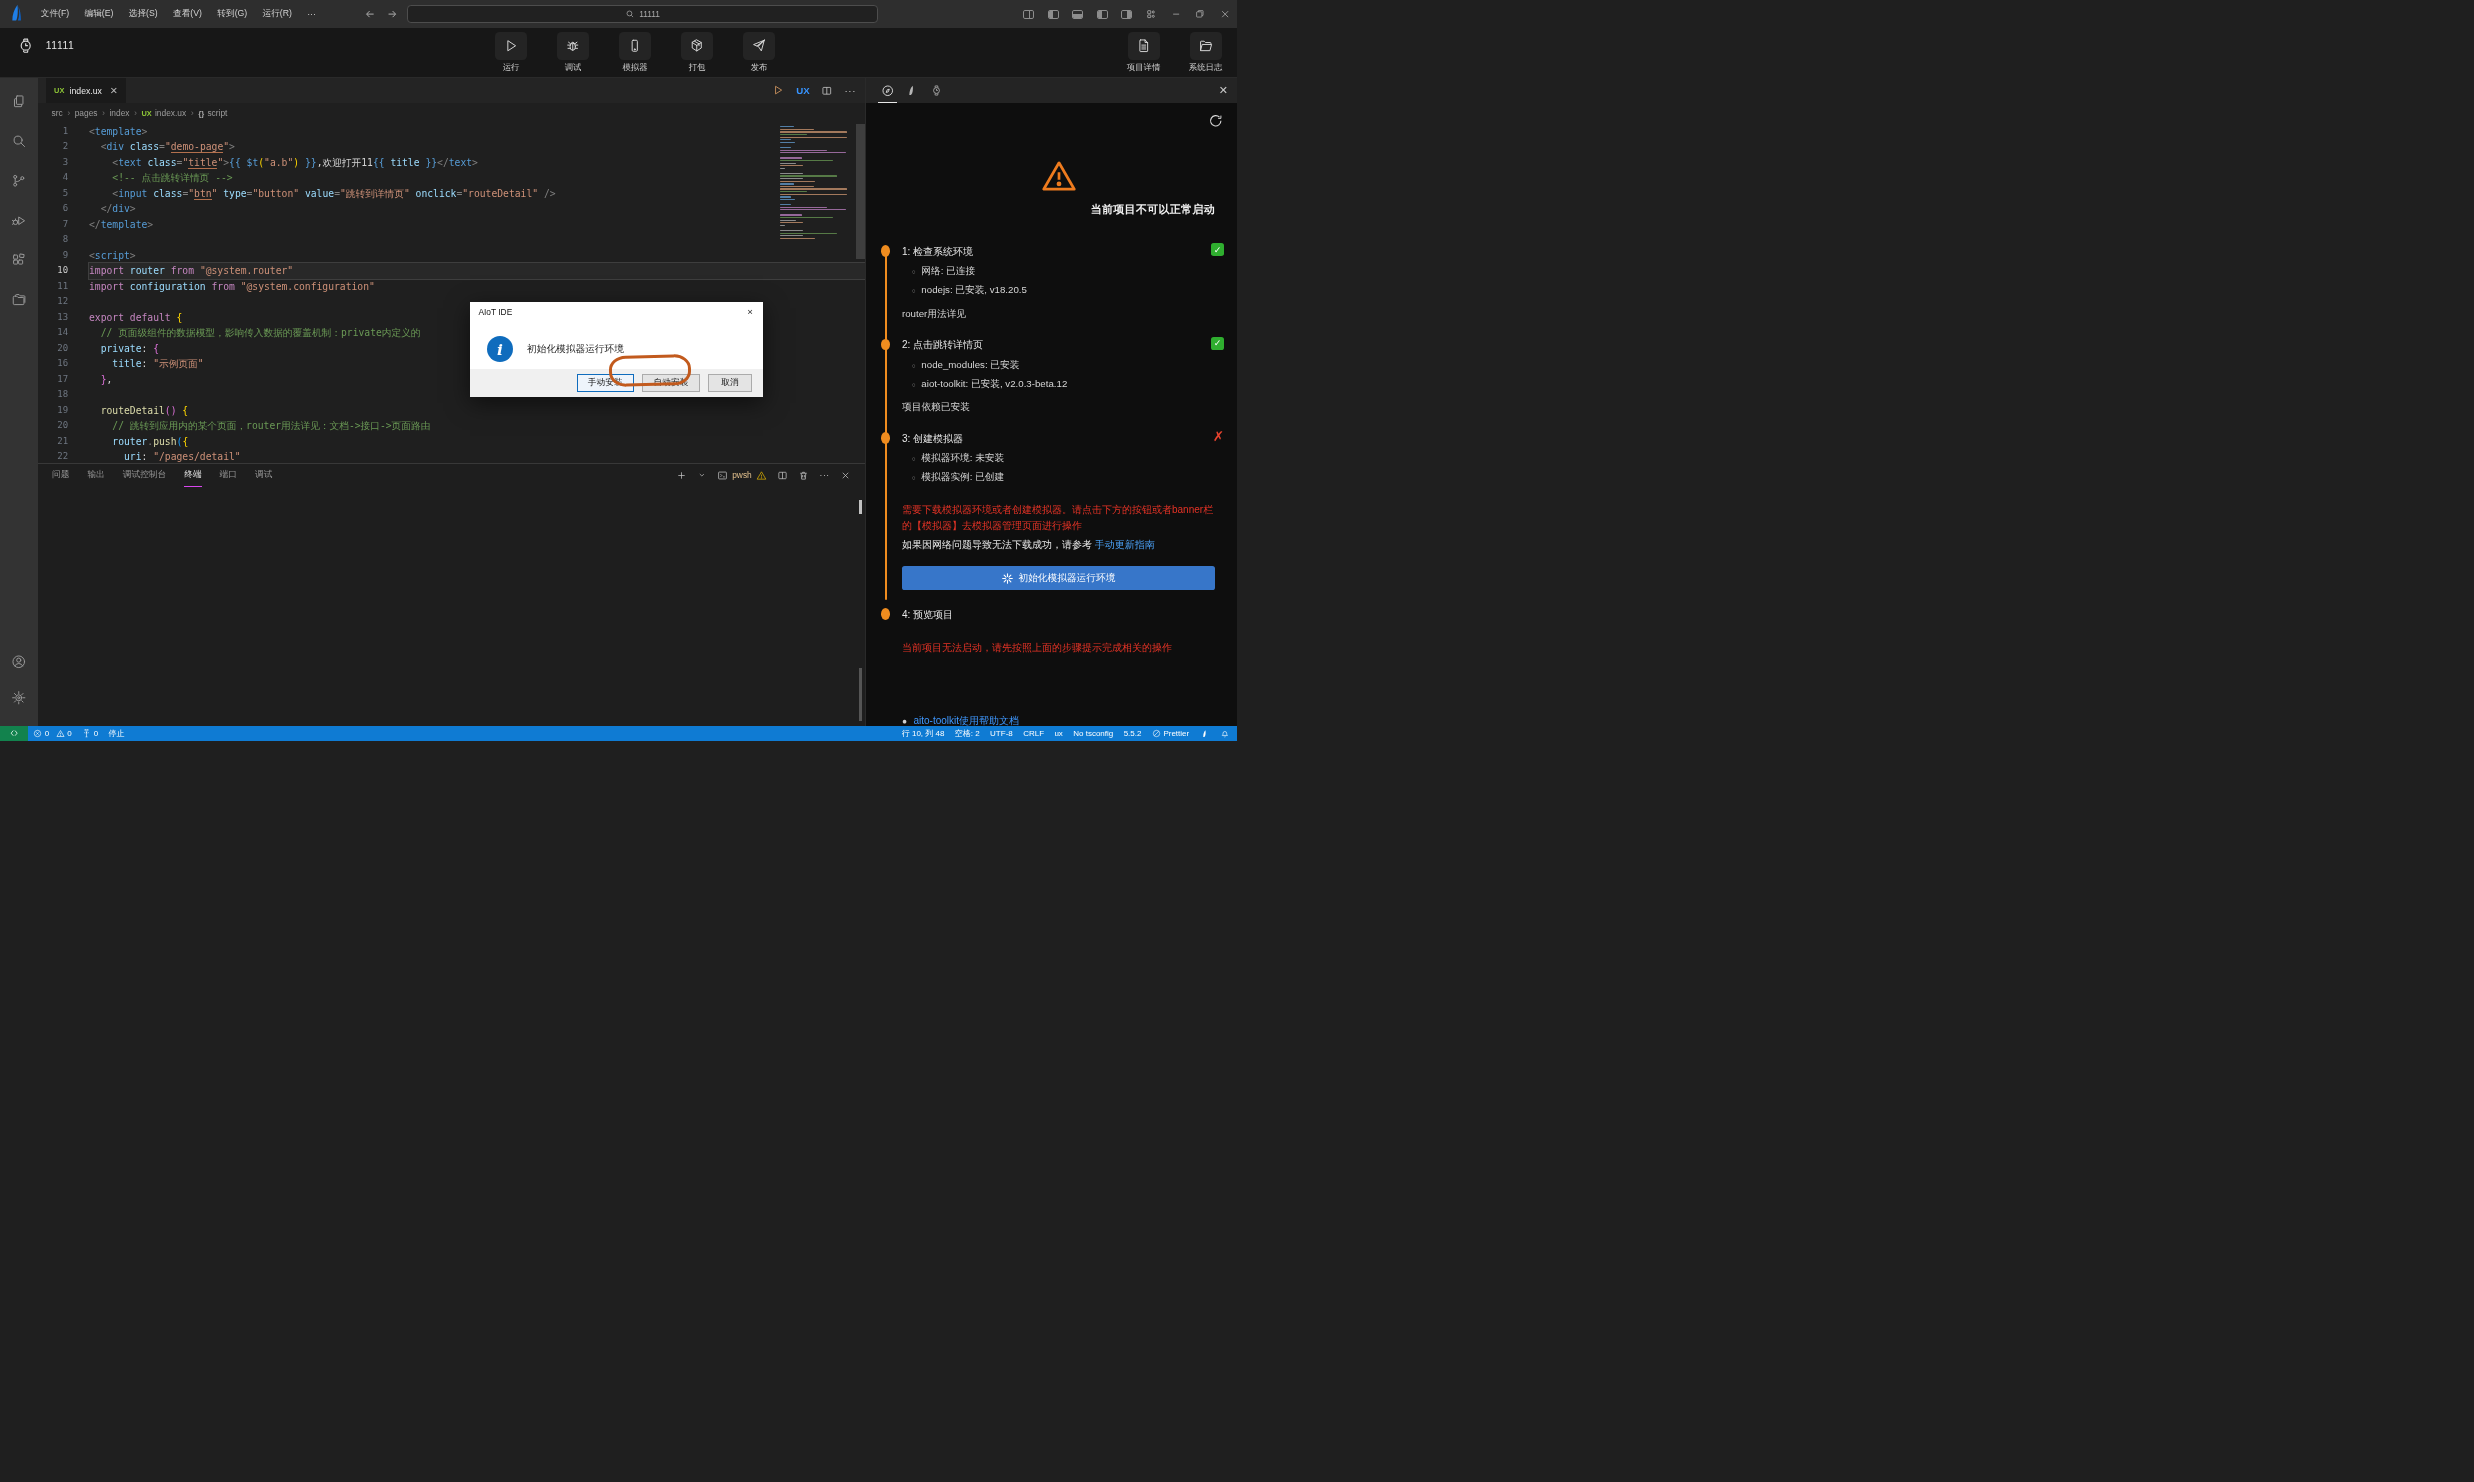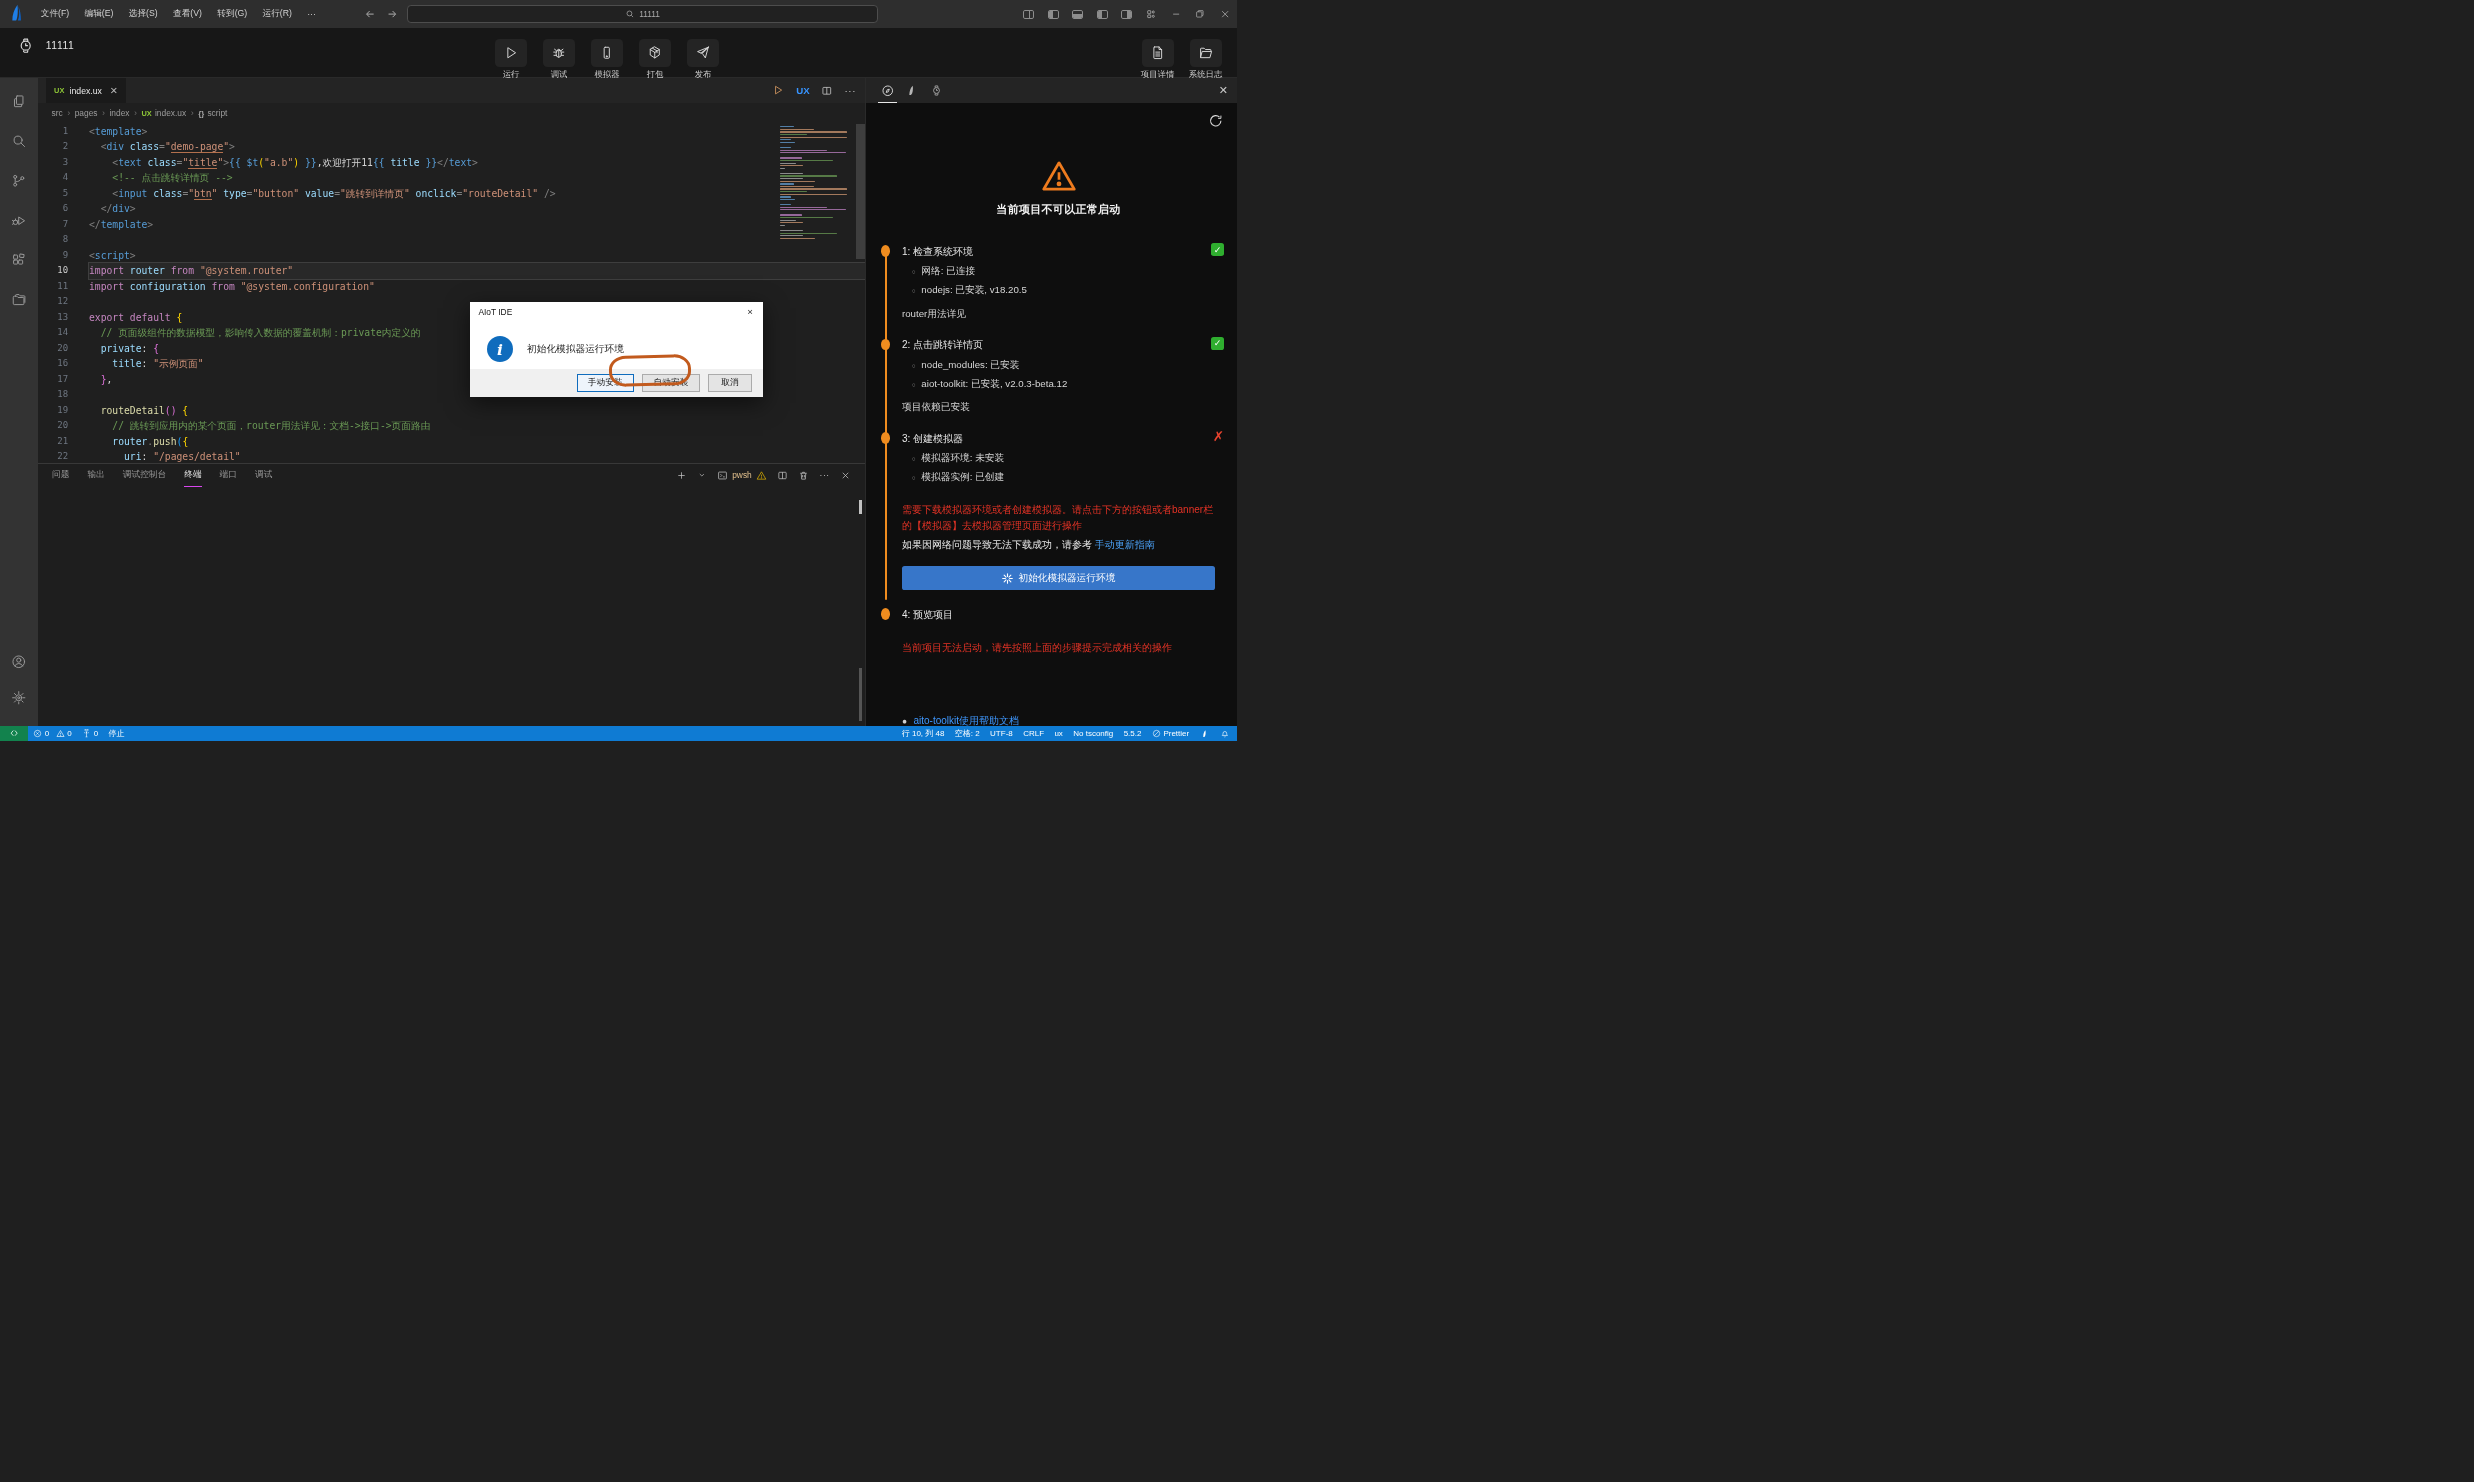--- a/index.html
+++ b/index.html
@@ -14,21 +14,21 @@
   .nav-arrows{position:absolute;left:364px;top:0;height:28px;display:flex;align-items:center;gap:10.3px;color:#c0c0c0}
   .searchbox{position:absolute;left:407px;top:4.5px;width:471px;height:18.7px;background:#212121;border:0.6px solid #4d4d4d;border-radius:3.9px;display:flex;align-items:center;justify-content:center;gap:4.5px;color:#ababab;font-size:8.4px}
   .win-controls{position:absolute;right:0;top:0;height:28px;display:flex;align-items:center}
   .wc{width:24.5px;height:28px;display:flex;align-items:center;justify-content:center;color:#c8c8c8}
   .lay{width:11px;height:9px;border:0.9px solid #8d8d8d;border-radius:1.9px;position:relative;overflow:hidden}
   .lay i{position:absolute;background:#8d8d8d}
   
   .banner{position:absolute;left:0;top:28px;width:1237px;height:50px;background:#171717;border-bottom:0.6px solid #2a2a2a}
   .proj{position:absolute;left:17.4px;top:9px;display:flex;align-items:center;gap:11px;color:#e6e6e6}
   .proj .pname{font-size:10.3px;letter-spacing:0.6px}
-  .tb-actions{position:absolute;left:495px;top:11px;display:flex;gap:16px}
+  .tb-actions{position:absolute;left:495px;top:4px;display:flex;gap:30px}
   .tb-actions.right{left:auto;right:15.5px}
   .tb-btn{display:flex;flex-direction:column;align-items:center;width:32px;cursor:pointer}
   .tb-ico{width:32px;height:28px;background:#242424;border-radius:4.5px;display:flex;align-items:center;justify-content:center;color:#d8d8d8}
   .tb-lab{margin-top:1.9px;font-size:8.4px;color:#cfcfcf;white-space:nowrap}
   
   .main{position:absolute;left:0;top:78px;width:1237px;height:648px;display:flex}
   .activitybar{width:38px;background:#333333;display:flex;flex-direction:column;align-items:center;padding:8.4px 0 6.4px;flex:0 0 auto}
   .act-ico{width:30px;height:30px;margin-bottom:9.7px;display:flex;align-items:center;justify-content:center;color:#9a9a9a;cursor:pointer}
   .act-spacer{flex:1}
   
@@ -74,21 +74,21 @@
   
   .rpanel{flex:1;display:flex;flex-direction:column;background:#0e0e0e;border-left:0.6px solid #2a2a2a}
   .rtabs{height:25px;background:#242424;display:flex;align-items:stretch;padding-left:9px;position:relative;flex:0 0 auto}
   .rtab{width:24.5px;display:flex;align-items:center;justify-content:center;color:#b5b5b5;cursor:pointer;position:relative}
   .rtab.active{color:#eee}
   .rtab.active::after{content:"";position:absolute;left:2.6px;right:2.6px;bottom:0;height:1.3px;background:#e8e8e8}
   .rtab-close{position:absolute;right:9px;top:0;height:25px;display:flex;align-items:center;color:#c9c9c9;font-size:11px;cursor:pointer}
   .r-content{flex:1;position:relative;padding:0 22px 0 36px;overflow:hidden}
   .r-refresh{position:absolute;top:10.3px;right:14px;color:#d9d9d9;cursor:pointer}
   .r-warning{margin:55px auto 0;width:36px;color:#ee7b1e}
-  .r-title{text-align:center;font-weight:bold;font-size:11px;color:#f2f2f2;margin:7.7px 0 28px;letter-spacing:0.3px}
+  .r-title{text-align:right;font-weight:bold;font-size:11px;color:#f2f2f2;margin:7.7px 0 28px;letter-spacing:0.3px}
   .timeline{position:absolute;left:18.7px;width:2.3px;background:#ef8c1f;border-radius:1.3px}
   .step{position:relative;margin-bottom:17.4px;font-size:9.7px}
   .step .dot{position:absolute;left:-21px;top:0.6px;width:9px;height:11.6px;border-radius:50%;background:#ef8c1f}
   .step-head{color:#e8e8e8;font-size:10px}
   .step-status{position:absolute;right:-9px;top:-1.3px}
   .st-ok{width:13px;height:13px;background:#2fae2f;border-radius:2.6px;color:#fff;font-size:9px;font-weight:bold;display:flex;align-items:center;justify-content:center}
   .st-fail{color:#e8432e;font-size:13.5px;font-weight:bold;line-height:13px}
   .step-item{margin:6.4px 0 0 9.7px;color:#d6d6d6;display:flex;align-items:center;gap:5.8px}
   .step-item .ob{color:#9a9a9a;font-size:6.4px}
   .step-sum{margin-top:10.3px;color:#d6d6d6}

